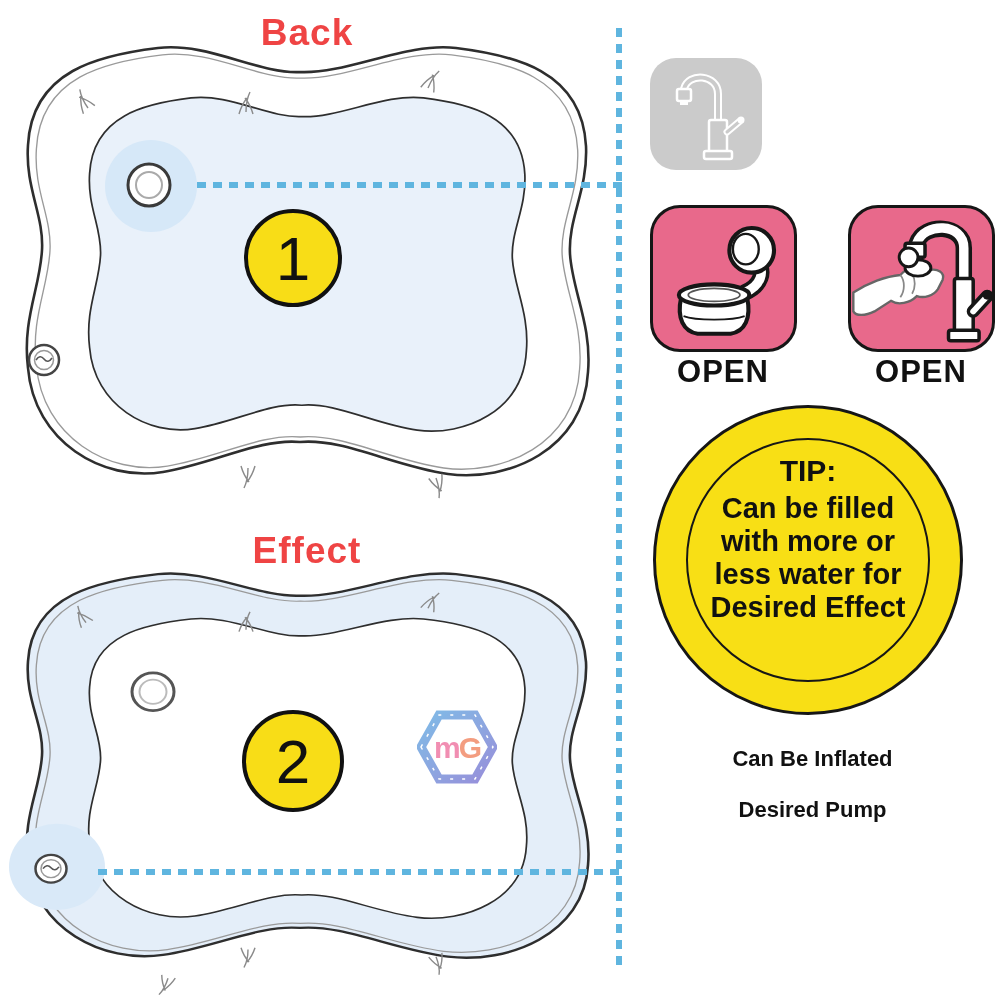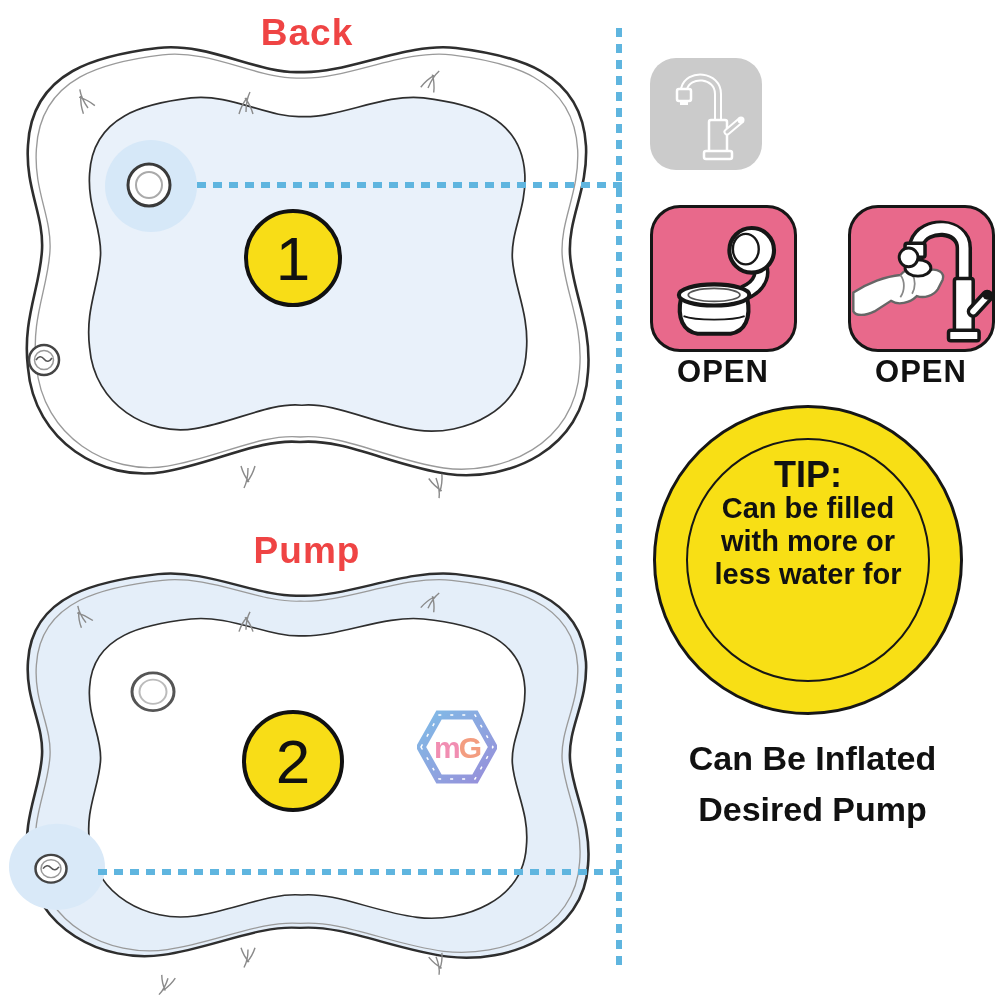--- a/index.html
+++ b/index.html
@@ -53,29 +53,29 @@
   .tip-circle{
     position:absolute;left:653px;top:405px;width:310px;height:310px;border-radius:50%;
     background:#F8DF15;border:3px solid #161616;box-sizing:border-box;
   }
   .tip-inner-ring{
     position:absolute;left:30px;top:30px;right:30px;bottom:30px;
     border-radius:50%;border:2px solid #161616;
   }
   .tip-heading{
     position:absolute;top:46px;left:0;width:100%;text-align:center;
-    font-size:36px;font-weight:700;color:#111;
+    font-size:30px;font-weight:700;color:#111;
   }
   .tip-lines{
     position:absolute;top:84px;left:0;width:100%;text-align:center;
     font-size:29px;font-weight:700;line-height:33px;color:#111;
   }
   .caption{
     position:absolute;left:640px;top:733px;width:345px;text-align:center;
-    font-size:34px;font-weight:700;line-height:51px;color:#111;
+    font-size:22px;font-weight:700;line-height:51px;color:#111;
   }
   .mg-logo{position:absolute;left:417px;top:707px;width:80px;height:80px;opacity:0.88;}
 </style>
 </head>
 <body>
 
 <div class="canvas">
 
   <div class="title back-title">Back</div>
 
@@ -176,29 +176,30 @@
   </div>
   <div class="step-label fill-label">OPEN</div>
 
   <div class="tip-circle">
     <div class="tip-inner-ring"></div>
     <div class="tip-heading">TIP:</div>
     <div class="tip-lines">
       <div>Can be filled</div>
       <div>with more or</div>
       <div>less water for</div>
+      <div>Desired Effect</div>
     </div>
   </div>
 
   <div class="caption">
     <div>Can Be Inflated</div>
     <div>Desired Pump</div>
   </div>
 
-  <div class="title front-title">Pump</div>
+  <div class="title front-title">Effect</div>
 
   <svg class="mat front-mat" viewBox="0 0 600 490" preserveAspectRatio="none">
     <defs>
       <path id="shape-f" d="M 292,42 C 250,44 200,12 150,18 C 92,25 24,40 20,115
         C 17,158 36,185 34,220 C 32,258 14,290 20,338 C 26,412 95,452 155,442
         C 205,434 252,408 292,412 C 335,408 385,436 440,444 C 500,452 576,420 580,342
         C 584,295 564,260 562,224 C 560,188 580,160 578,116 C 574,40 505,25 448,18
         C 398,12 340,44 292,42 Z"></path>
     </defs>
     <use href="#shape-f" fill="#E4EEF9" stroke="#2e2e2e" stroke-width="2.6"></use>

